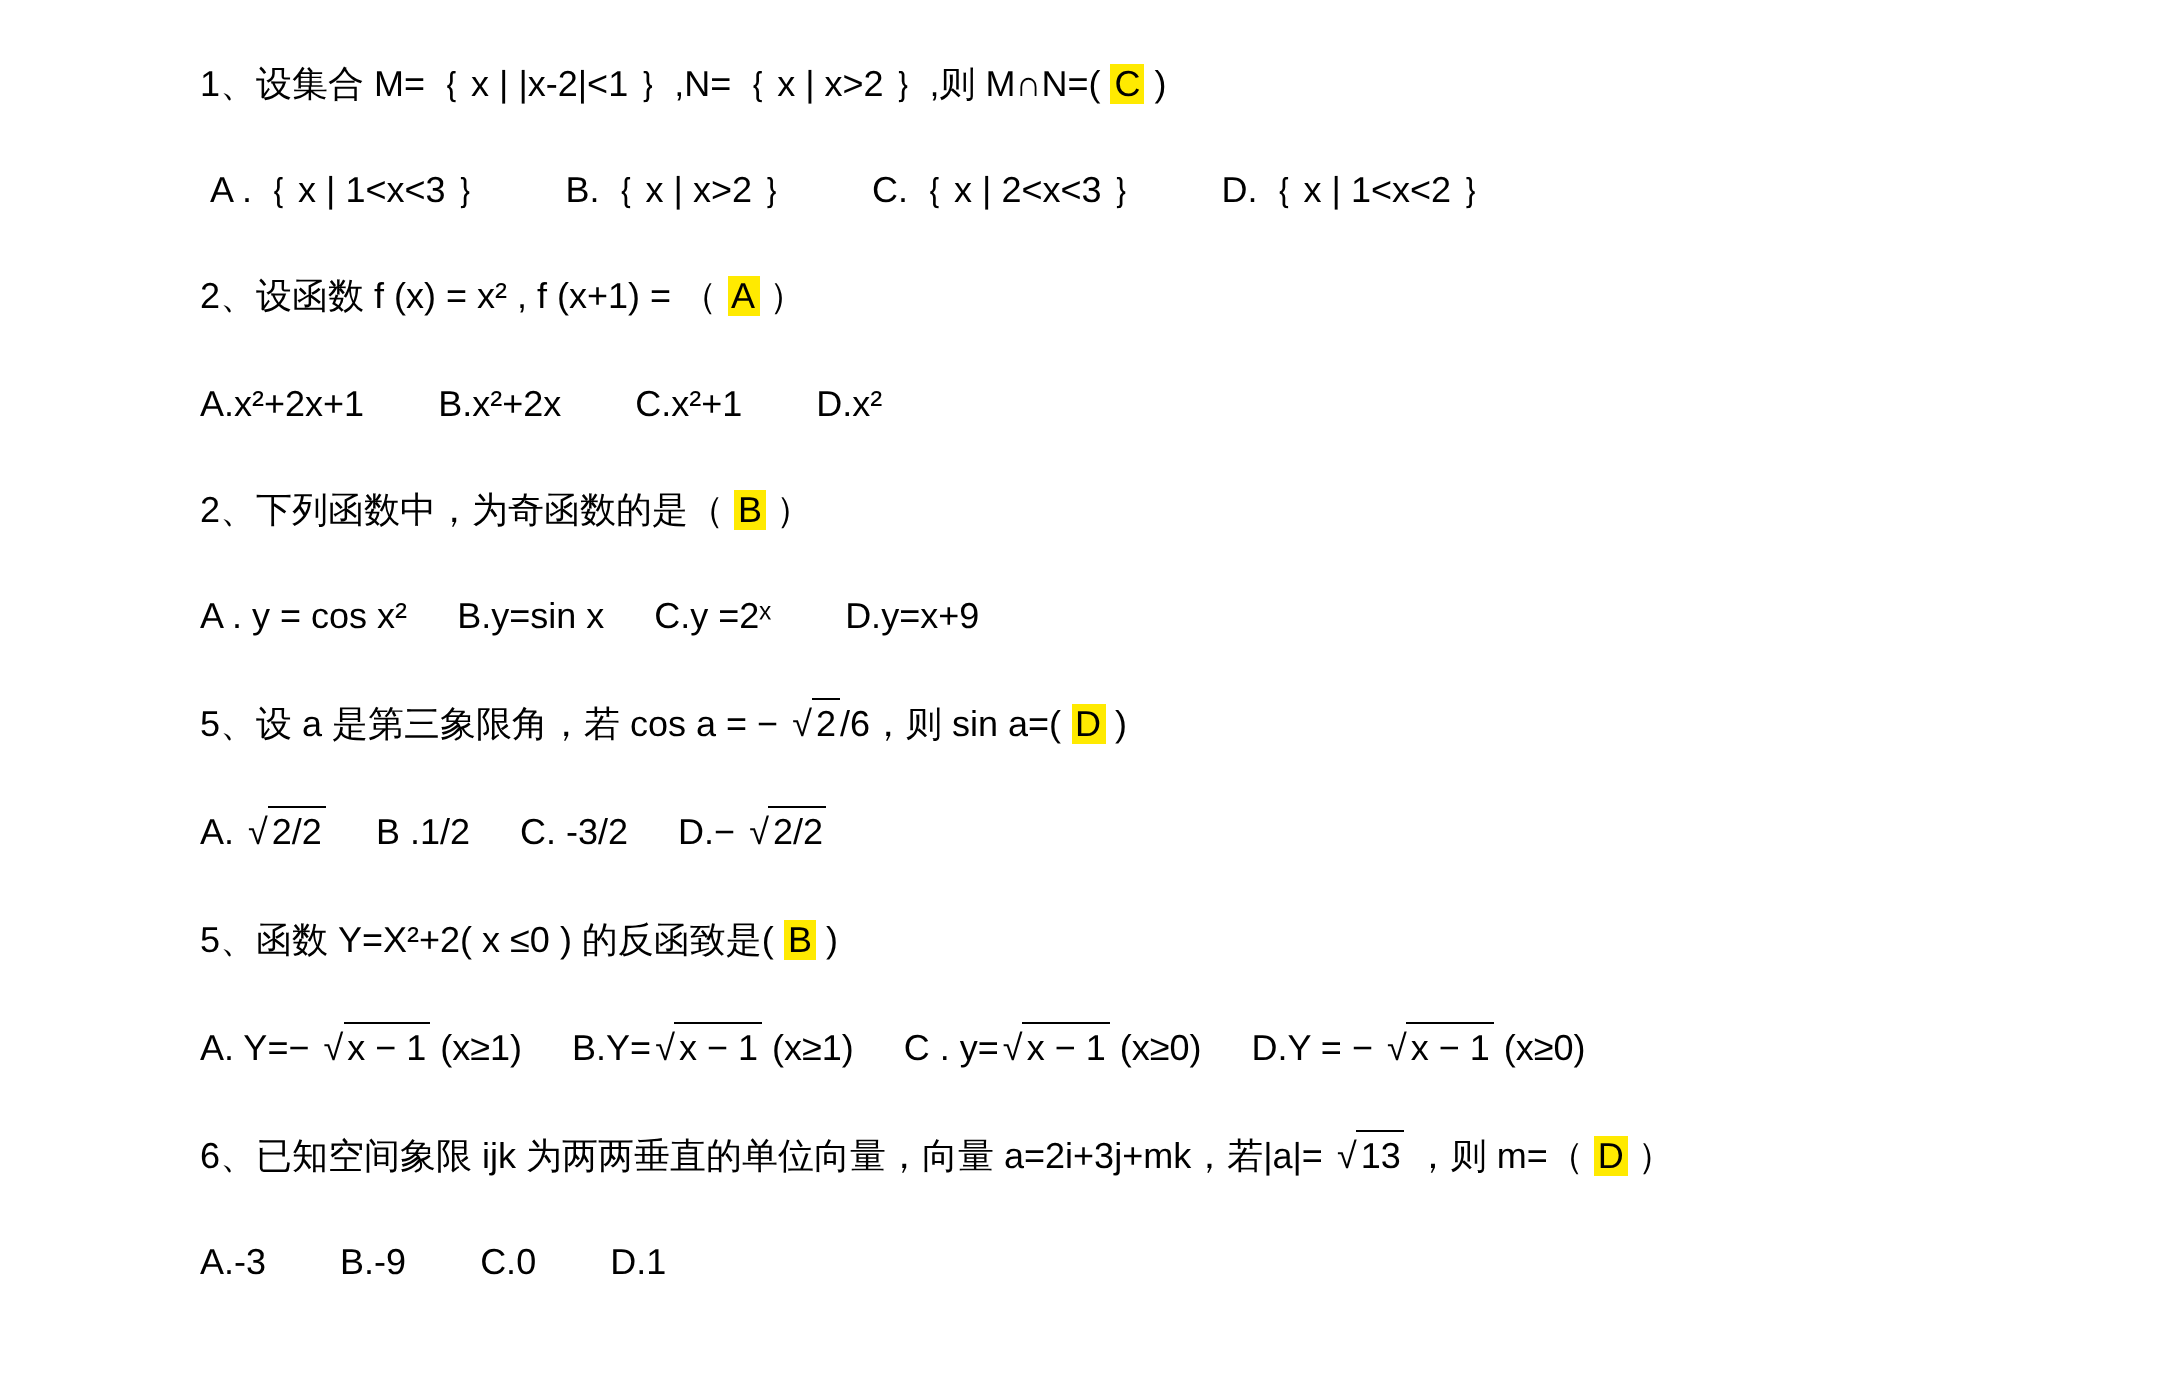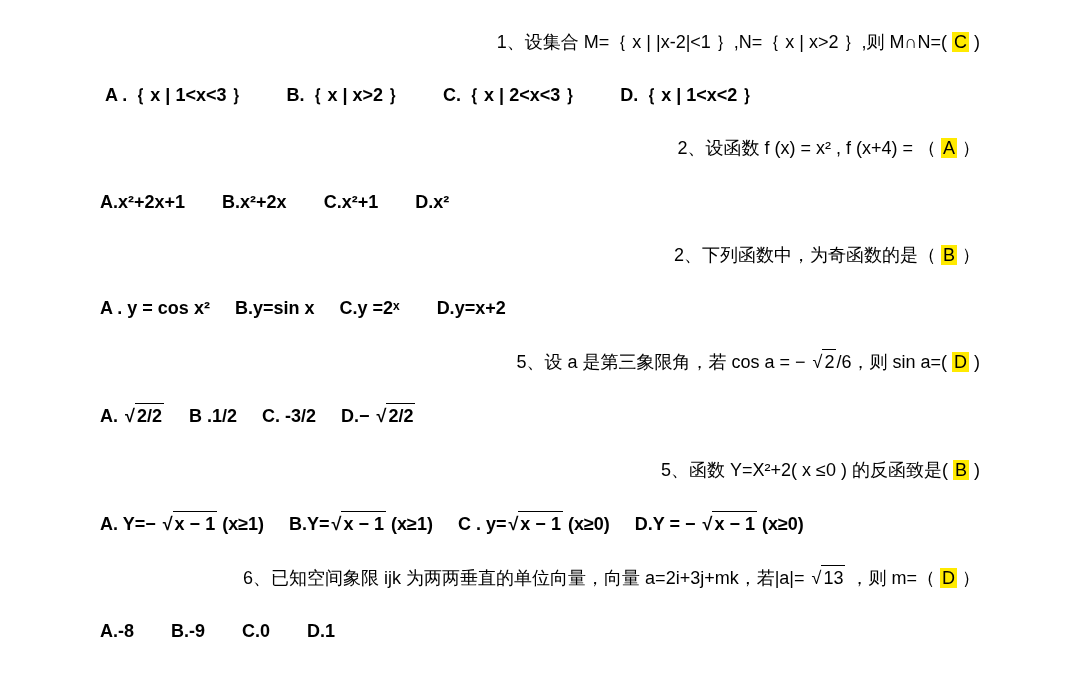--- a/index.html
+++ b/index.html
@@ -6,25 +6,23 @@
     body {
       background: #ffffff;
       font-family: "Microsoft YaHei", "SimSun", sans-serif;
       font-size: 18px;
       color: #000;
       padding: 30px 100px;
       line-height: 1.4;
     }
     .question {
       margin-bottom: 28px;
-      text-align: right;
     }
     .answers {
       margin-bottom: 28px;
-      font-weight: bold;
     }
     .hl {
       background: #ffea00;
       padding: 0 2px;
     }
     .sqrt {
       display: inline-block;
       position: relative;
       padding-left: 2px;
     }
@@ -53,37 +51,37 @@
   <span>1、设集合 M=｛ x | |x-2|&lt;1 ｝,N=｛ x | x&gt;2 ｝,则 M∩N=( </span><span class="hl">C</span><span> )</span>
 </div>
 <div class="answers">
   &nbsp;<span>A .｛ x | 1&lt;x&lt;3 ｝</span><span class="opt-space"></span>
   <span>B.｛ x | x&gt;2 ｝</span><span class="opt-space"></span>
   <span>C.｛ x | 2&lt;x&lt;3 ｝</span><span class="opt-space"></span>
   <span>D.｛ x | 1&lt;x&lt;2 ｝</span>
 </div>
 
 <div class="question">
-  <span>2、设函数  f (x) = x² ,   f (x+4) = （  </span><span class="hl">A</span><span>  ）</span>
+  <span>2、设函数  f (x) = x² ,   f (x+1) = （  </span><span class="hl">A</span><span>  ）</span>
 </div>
 <div class="answers">
   <span>A.x²+2x+1</span><span class="opt-space"></span>
   <span>B.x²+2x</span><span class="opt-space"></span>
   <span>C.x²+1</span><span class="opt-space"></span>
   <span>D.x²</span>
 </div>
 
 <div class="question">
   <span>2、下列函数中，为奇函数的是（  </span><span class="hl">B</span><span>  ）</span>
 </div>
 <div class="answers">
   <span>A . y = cos x²</span><span class="opt-space-sm"></span>
   <span>B.y=sin x</span><span class="opt-space-sm"></span>
   <span>C.y =2ˣ</span><span class="opt-space"></span>
-  <span>D.y=x+2</span>
+  <span>D.y=x+9</span>
 </div>
 
 <div class="question">
   <span>5、设 a 是第三象限角，若 cos a = − </span><span class="sqrt"><span class="sqrt-arg">2</span></span><span>/6，则 sin a=(   </span><span class="hl">D</span><span>   )</span>
 </div>
 <div class="answers">
   <span>A. </span><span class="sqrt"><span class="sqrt-arg">2/2</span></span><span class="opt-space-sm"></span>
   <span>B .1/2</span><span class="opt-space-sm"></span>
   <span>C. -3/2</span><span class="opt-space-sm"></span>
   <span>D.− </span><span class="sqrt"><span class="sqrt-arg">2/2</span></span>
@@ -96,17 +94,17 @@
   <span>A. Y=− </span><span class="sqrt"><span class="sqrt-arg">x − 1</span></span><span> (x≥1)</span><span class="opt-space-sm"></span>
   <span>B.Y=</span><span class="sqrt"><span class="sqrt-arg">x − 1</span></span><span> (x≥1)</span><span class="opt-space-sm"></span>
   <span>C . y=</span><span class="sqrt"><span class="sqrt-arg">x − 1</span></span><span> (x≥0)</span><span class="opt-space-sm"></span>
   <span>D.Y = − </span><span class="sqrt"><span class="sqrt-arg">x − 1</span></span><span> (x≥0)</span>
 </div>
 
 <div class="question">
   <span>6、已知空间象限 ijk 为两两垂直的单位向量，向量 a=2i+3j+mk，若|a|= </span><span class="sqrt"><span class="sqrt-arg">13</span></span><span> ，则 m=（  </span><span class="hl">D</span><span>  ）</span>
 </div>
 <div class="answers">
-  <span>A.-8</span><span class="opt-space"></span>
+  <span>A.-3</span><span class="opt-space"></span>
   <span>B.-9</span><span class="opt-space"></span>
   <span>C.0</span><span class="opt-space"></span>
   <span>D.1</span>
 </div>
 
 </body></html>

